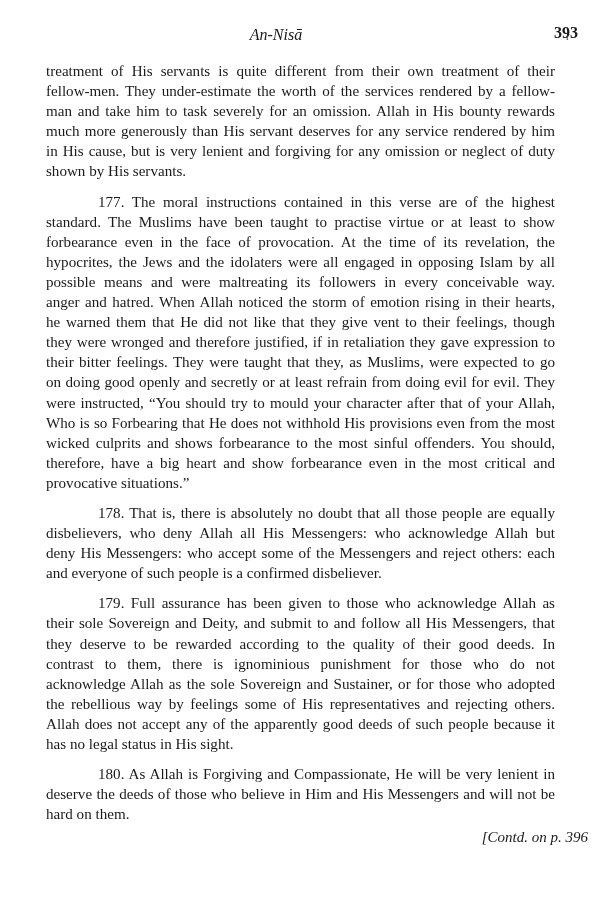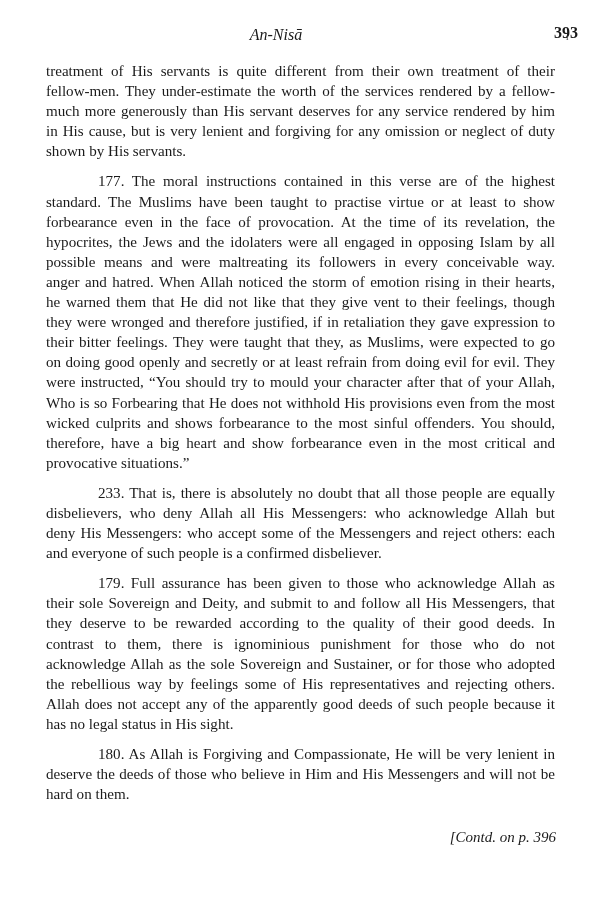--- a/index.html
+++ b/index.html
@@ -7,38 +7,39 @@
          font-family: "Liberation Serif", "DejaVu Serif", serif; color: #1a1a1a; }
   .header { position: absolute; top: 24px; left: 0; width: 600px; height: 22px; }
   .running-title { position: absolute; left: 0; width: 552px; text-align: center;
                    font-style: italic; font-size: 16px; top: 2px; }
   .page-number { position: absolute; left: 530px; top: 0px; font-weight: bold; font-size: 16px; margin-left: 24px; }
   .mark { position: absolute; left: 566px; top: 8px; font-size: 9px; color: #444; }
   .body { position: absolute; top: 61px; left: 46px; width: 509px; font-size: 15.1px; line-height: 20.1px; }
   .para { margin: 0; text-align: justify; text-align-last: left; }
   .para + .para { margin-top: 10px; }
   .contd { position: absolute; top: 829px; left: 0; width: 556px; text-align: right;
-           font-style: italic; font-size: 15px; }
+           font-style: italic; font-size: 15px; padding-left: 32px; }
   .line { display: block; text-align: justify; text-align-last: justify; white-space: normal; }
   .line.last { text-align-last: left; }
   .first-indent { padding-left: 52px; }
 </style>
 </head>
 <body>
 
 <div class="header">
   <span class="running-title">An-Nisā</span>
   <span class="page-number">393</span>
   <span class="mark">ı</span>
 </div>
 
 <div class="body">
   <div class="para">
     <span class="line">treatment of His servants is quite different from their own treatment of their</span>
     <span class="line">fellow-men. They under-estimate the worth of the services rendered by a fellow-</span>
+    <span class="line">man and take him to task severely for an omission. Allah in His bounty rewards</span>
     <span class="line">much more generously than His servant deserves for any service rendered by him</span>
     <span class="line">in His cause, but is very lenient and forgiving for any omission or neglect of duty</span>
     <span class="line last">shown by His servants.</span>
   </div>
 
   <div class="para">
     <span class="line first-indent">177. The moral instructions contained in this verse are of the highest</span>
     <span class="line">standard. The Muslims have been taught to practise virtue or at least to show</span>
     <span class="line">forbearance even in the face of provocation. At the time of its revelation, the</span>
     <span class="line">hypocrites, the Jews and the idolaters were all engaged in opposing Islam by all</span>
@@ -49,21 +50,21 @@
     <span class="line">their bitter feelings. They were taught that they, as Muslims, were expected to go</span>
     <span class="line">on doing good openly and secretly or at least refrain from doing evil for evil. They</span>
     <span class="line">were instructed, “You should try to mould your character after that of your Allah,</span>
     <span class="line">Who is so Forbearing that He does not withhold His provisions even from the most</span>
     <span class="line">wicked culprits and shows forbearance to the most sinful offenders. You should,</span>
     <span class="line">therefore, have a big heart and show forbearance even in the most critical and</span>
     <span class="line last">provocative situations.”</span>
   </div>
 
   <div class="para">
-    <span class="line first-indent">233. That is, there is absolutely no doubt that all those people are equally</span>
+    <span class="line first-indent">178. That is, there is absolutely no doubt that all those people are equally</span>
     <span class="line">disbelievers, who deny Allah all His Messengers: who acknowledge Allah but</span>
     <span class="line">deny His Messengers: who accept some of the Messengers and reject others: each</span>
     <span class="line last">and everyone of such people is a confirmed disbeliever.</span>
   </div>
 
   <div class="para">
     <span class="line first-indent">179. Full assurance has been given to those who acknowledge Allah as</span>
     <span class="line">their sole Sovereign and Deity, and submit to and follow all His Messengers, that</span>
     <span class="line">they deserve to be rewarded according to the quality of their good deeds. In</span>
     <span class="line">contrast to them, there is ignominious punishment for those who do not</span>

